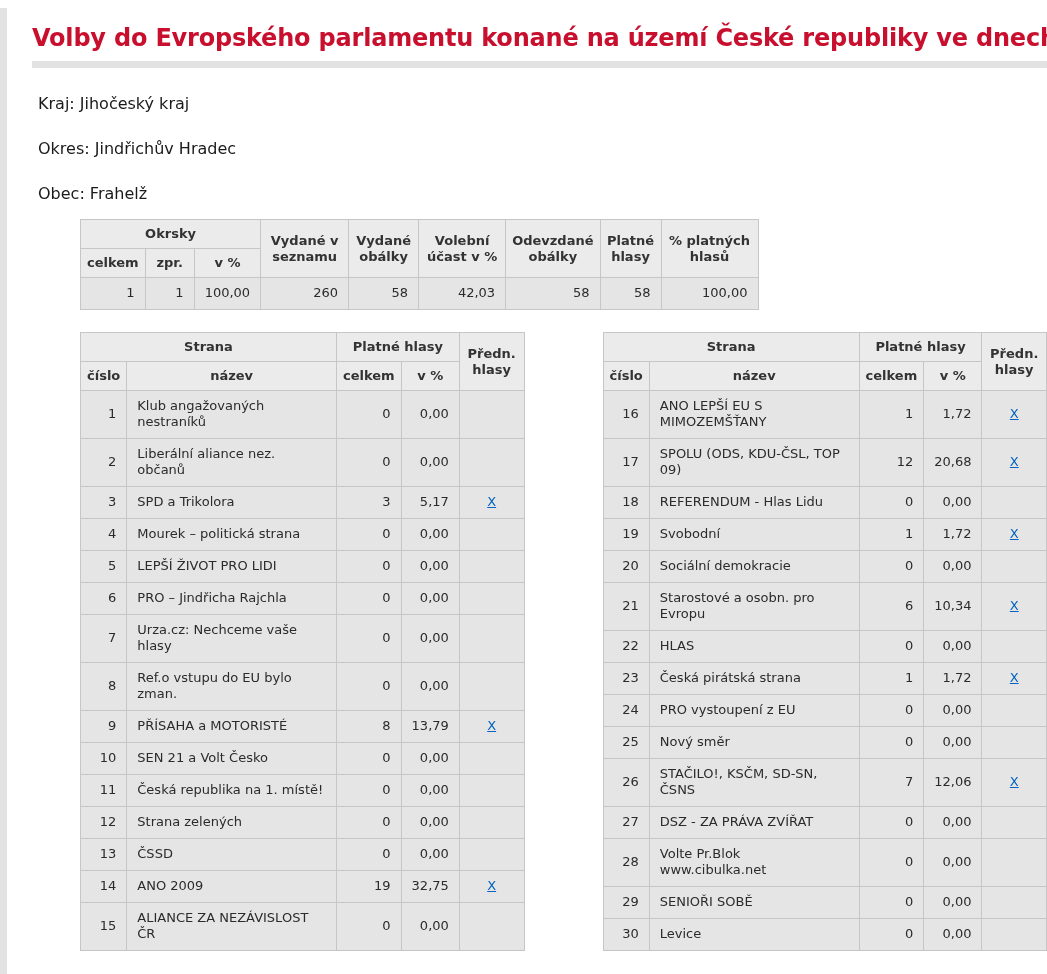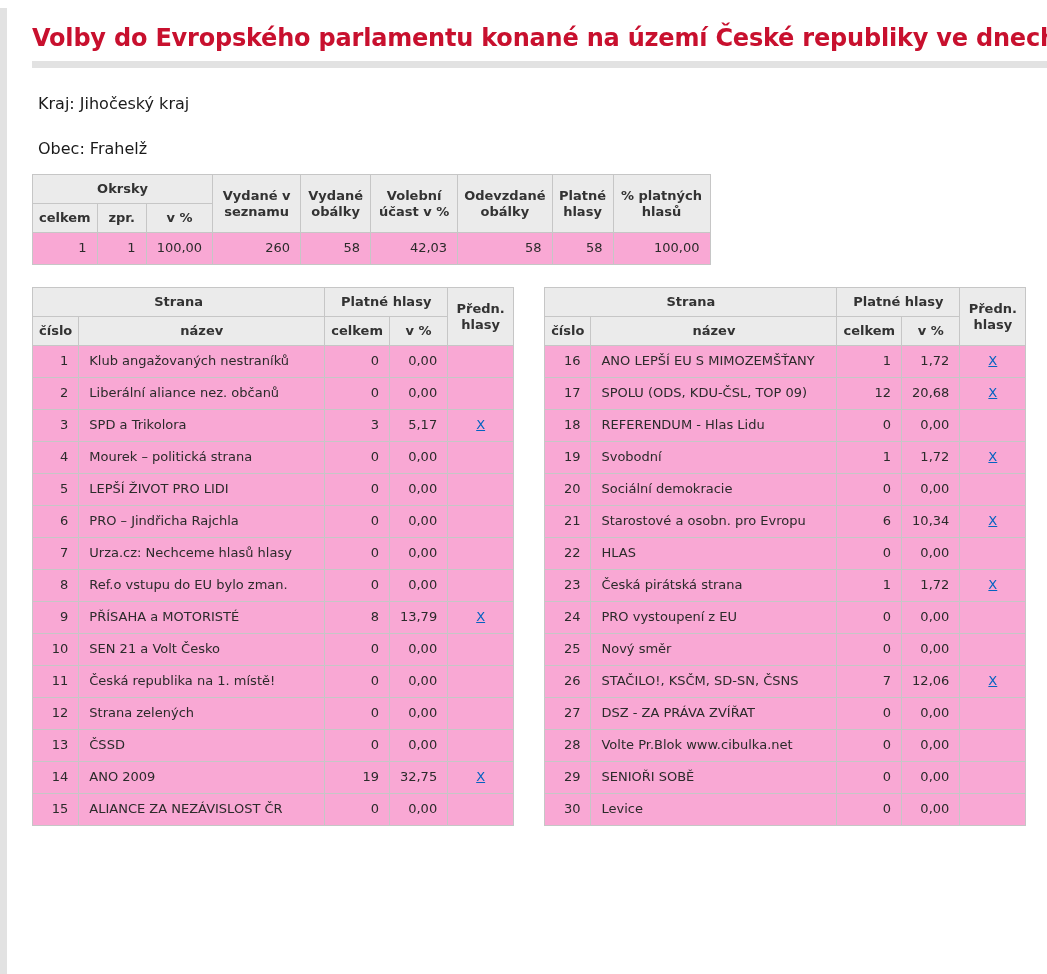--- a/index.html
+++ b/index.html
@@ -13,21 +13,21 @@
   html,body{margin:0;padding:0;background:#fff;}
   body{font-family:"DejaVu Sans","Liberation Sans",sans-serif;color:#2b2b2b;}
   .page{position:relative;width:1047px;height:974px;background:#fff;overflow:hidden;}
   .left-strip{position:absolute;left:0;top:8px;width:7px;height:966px;background:var(--divider);}
   .content{padding-left:32px;}
   .page-title{color:var(--title-red);font-size:24px;font-weight:700;line-height:36px;margin:0;padding-top:20px;letter-spacing:-0.2px;}
   .page-title .tline{display:block;white-space:nowrap;}
   .divider{height:7px;background:var(--divider);margin-top:5px;}
   .subtitle{font-size:21px;font-weight:400;color:#1a1a1a;margin:23px 0 0 0;}
   .geo-line{font-size:16px;color:#1a1a1a;margin:26px 0 0 6px;}
-  table{border-collapse:collapse;table-layout:fixed;background:#f9a8d4;}
+  table{border-collapse:collapse;table-layout:fixed;background:#e5e5e5;margin-left:48px;}
   th,td{border:1px solid var(--border);font-size:13px;overflow:hidden;}
   th{background:var(--header-bg);font-weight:bold;color:#333;padding:6px 6px;text-align:center;vertical-align:middle;line-height:16px;}
   td{padding:7px 10px 8px 10px;vertical-align:middle;line-height:16px;}
   td.num{text-align:right;}
   td.name{text-align:left;}
   td.pref{text-align:center;}
   .summary-table{margin-top:16px;}
   .tables-row{display:flex;gap:30px;margin-top:22px;align-items:flex-end;}
   a.pref-link{color:var(--link-blue);text-decoration:underline;font-size:13px;}
 </style>
@@ -40,20 +40,21 @@
   <div class="content">
 
     <h1 class="page-title">
       <span class="tline">Volby do Evropského parlamentu konané na území České republiky ve dnech</span>
     </h1>
 
     <div class="divider"></div>
 
 
     <p class="geo-line">Kraj: Jihočeský kraj</p>
+    <p class="geo-line">Okres: Jindřichův Hradec</p>
     <p class="geo-line">Obec: Frahelž</p>
 
     <table class="summary-table">
       <colgroup>
         <col style="width:64px">
           <col style="width:49px">
           <col style="width:57px">
         <col style="width:88px">
           <col style="width:70px">
           <col style="width:87px">
@@ -153,21 +154,21 @@
             </tr>
             <tr>
               <td class="num">6</td>
               <td class="name">PRO – Jindřicha Rajchla</td>
               <td class="num">0</td>
               <td class="num">0,00</td>
               <td class="pref"></td>
             </tr>
             <tr>
               <td class="num">7</td>
-              <td class="name">Urza.cz: Nechceme hlasů hlasy</td>
+              <td class="name">Urza.cz: Nechceme vaše hlasy</td>
               <td class="num">0</td>
               <td class="num">0,00</td>
               <td class="pref"></td>
             </tr>
             <tr>
               <td class="num">8</td>
               <td class="name">Ref.o vstupu do EU bylo zman.</td>
               <td class="num">0</td>
               <td class="num">0,00</td>
               <td class="pref"></td>

